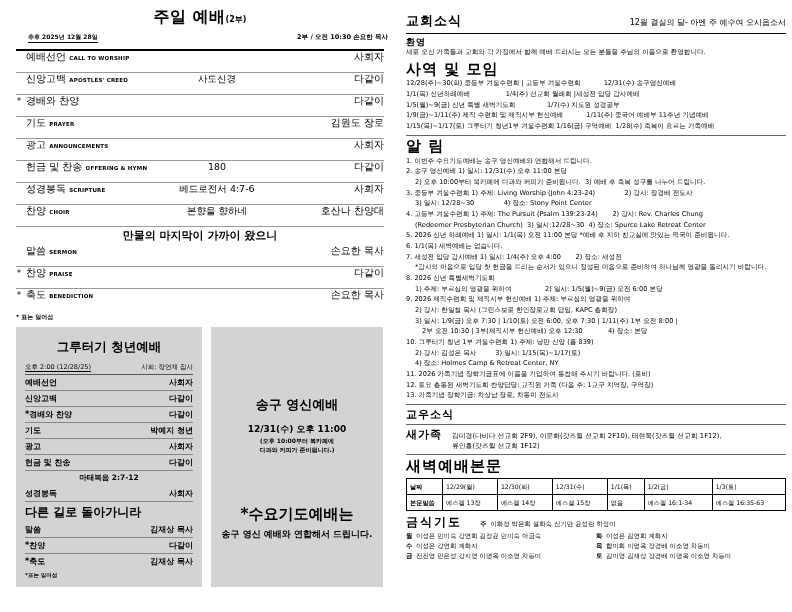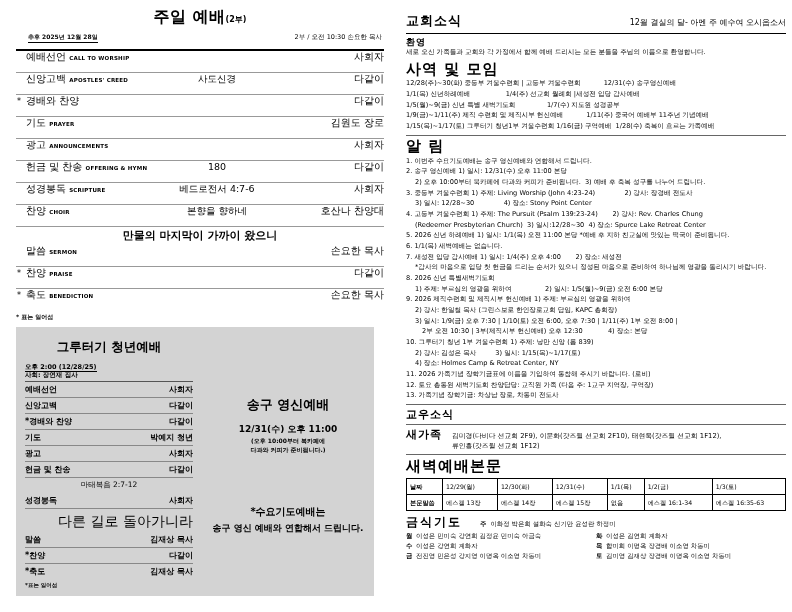--- a/index.html
+++ b/index.html
@@ -22,21 +22,21 @@
     position:absolute; left:0; right:0; top:8px; text-align:center;
     font-size:16px; font-weight:bold; letter-spacing:.5px;
   }
   .svc-title .part { font-size:8px; font-weight:bold; letter-spacing:0; }
   .svc-meta { position:relative; height:12px; }
   .svc-date {
     position:absolute; left:28px; top:0; font-size:6px; font-weight:bold;
     border-bottom:.5px solid #000; padding-bottom:1px;
   }
   .svc-when {
-    position:absolute; right:18px; top:0; font-size:6.5px; font-weight:normal;text-align:center;
+    position:absolute; right:12px; top:0; font-size:6.5px; font-weight:bold;text-align:center;
   }
   .rule-thick { height:1.6px; background:#000; margin:3px 16px 0 16px; }
 
   
   .order { margin:0 16px; }
   .orow {
     display:flex; align-items:baseline; position:relative;
     border-bottom:.5px solid #999; height:22px;
   }
   .orow.noline { border-bottom:none; }
@@ -44,46 +44,45 @@
   .oname { width:120px; font-size:10px; white-space:nowrap; }
   .oname .en { font-size:5.5px; font-weight:bold; letter-spacing:.2px; }
   .ocenter { flex:1; text-align:center; font-size:9.5px; }
   .oright { width:96px; text-align:right; font-size:10px; }
   .sermon-title {
     text-align:center; font-size:11px; font-weight:bold; padding:3px 0 3px 0;
   }
   .footnote { font-size:6px; font-weight:bold; margin:3px 0 0 16px; }
 
   
-  .boxes { display:flex; margin:6px 16px 0 16px; }
+  .boxes { display:flex; gap:9px; margin:6px 16px 0 16px; }
   .gbox { background:#d3d3d3; }
   .gbox-l { width:186px; padding:9px 9px 8px 9px; }
   .gbox-r { width:172px; padding:9px 10px; position:relative; }
   .gtitle { text-align:center; font-size:12.5px; font-weight:bold; padding:4px 0 9px 0; }
   .ghead {
     display:flex; justify-content:space-between; align-items:baseline;
-    font-size:6.5px; font-weight:bold; border-bottom:.5px solid #555;
+    font-size:6.5px; font-weight:normal; border-bottom:.5px solid #555;
     padding-bottom:2px;
-    flex-direction:column;
   }
   .ghead .l { border-bottom:.6px solid #000; }
   .grow {
     display:flex; justify-content:space-between; align-items:baseline;
     font-size:8px; font-weight:bold; border-bottom:.5px solid #888;
     height:16px; padding-top:3px;
   }
   .grow.last { border-bottom:none; }
-  .gscr { text-align:center; font-size:7.5px; font-weight:normal; padding:3px 0; }
-  .gsermon { text-align:right; font-size:14px; font-weight:normal; padding:4px 0 3px 0; }
+  .gscr { text-align:center; font-size:7.5px; font-weight:bold; padding:3px 0; }
+  .gsermon { text-align:left; font-size:12px; font-weight:bold; padding:4px 0 3px 0; }
   .gfoot { font-size:5.5px; font-weight:bold; padding-top:2px; }
 
   .rtitle { text-align:center; font-size:13px; font-weight:bold; margin-top:62px; }
   .rtime { text-align:center; font-size:9px; font-weight:bold; margin-top:11px; }
   .rsub { text-align:center; font-size:6px; font-weight:bold; margin-top:3px; line-height:1.35; }
-  .rnote1 { text-align:center; font-size:10px; font-weight:bold; margin-top:52px; }
+  .rnote1 { text-align:center; font-size:15px; font-weight:bold; margin-top:52px; }
   .rnote2 { text-align:center; font-size:9px; font-weight:bold; margin-top:6px; }
 
   
   .rp { padding:14px 6px 0 6px; }
   .rhead { display:flex; align-items:baseline; }
   .rhead h1 { font-size:13px; font-weight:bold; letter-spacing:1px; }
   .rhead .motto { margin-left:auto; font-size:8px; }
   .rline { height:1.1px; background:#000; margin-top:4px; }
   .rline-thin { height:.6px; background:#666; margin:3px 0; }
 

